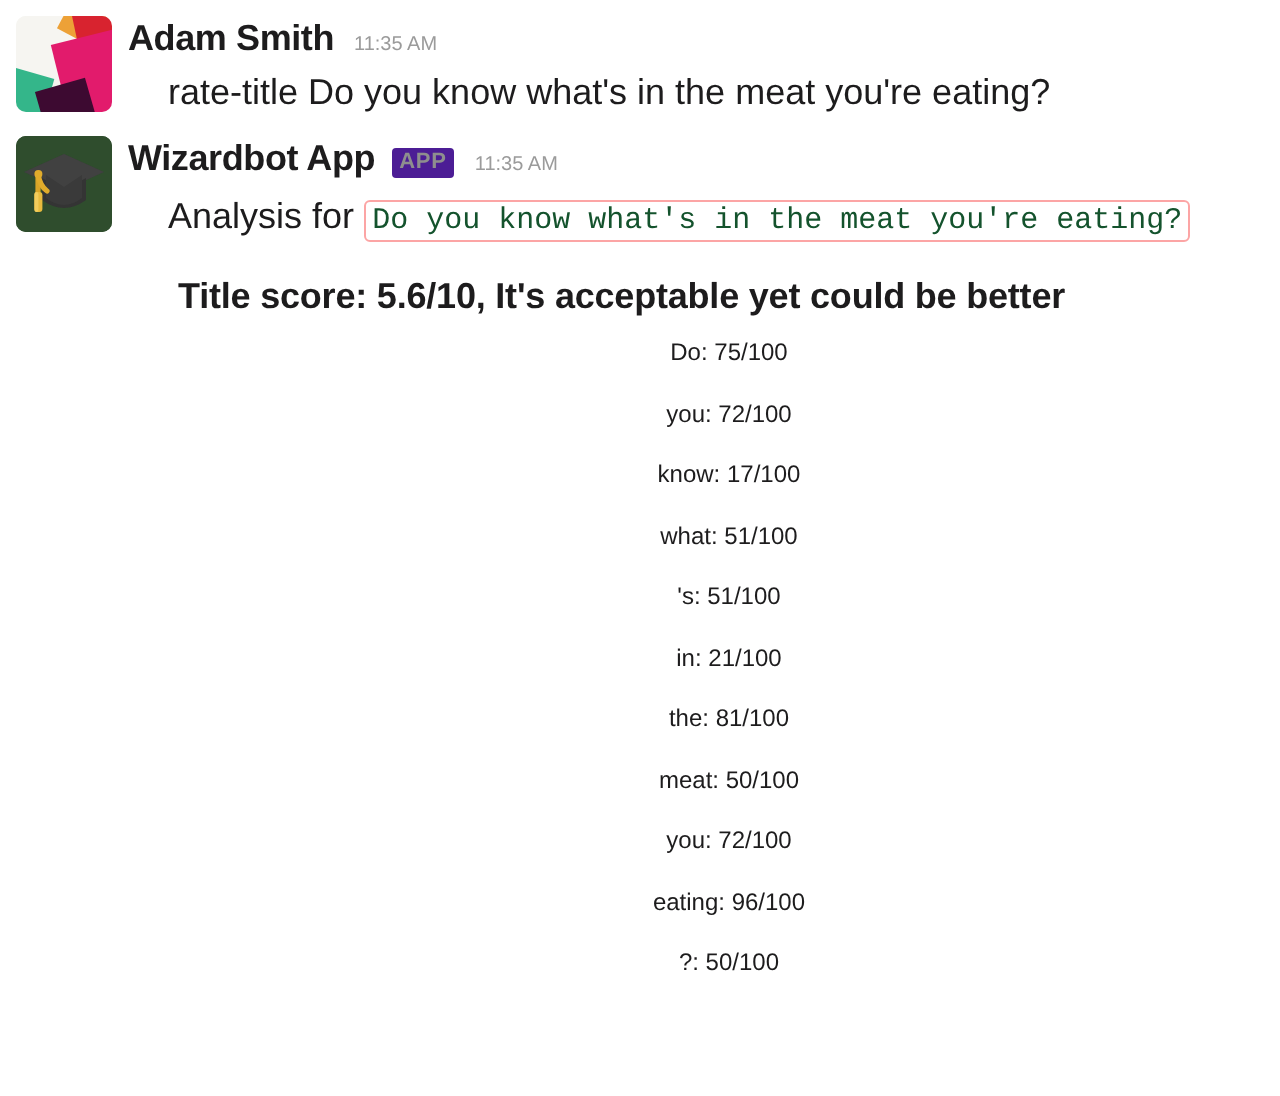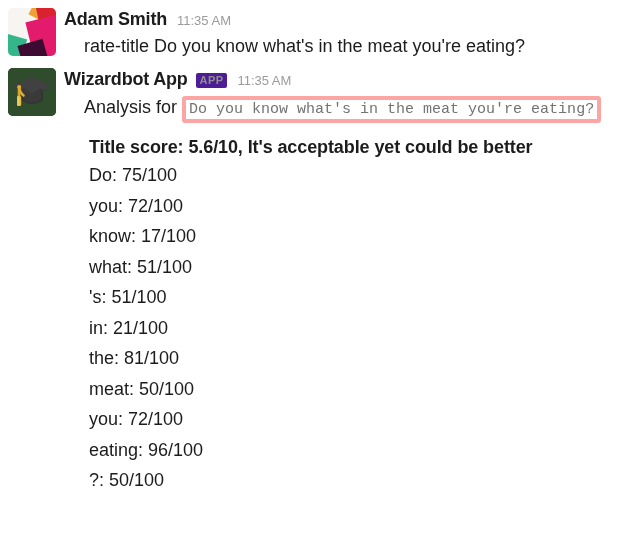--- a/index.html
+++ b/index.html
@@ -92,40 +92,40 @@
     background: #4c1d95;
     border-radius: 2px;
     padding: 2px 4px 2px 4px;
     margin-left: 8px;
     letter-spacing: 0.4px;
     position: relative;
     top: -1px;
   }
 
   .timestamp {
-    font-size: 13px;
+    font-size: 10px;
     color: #9b9b9b;
     margin-left: 10px;
   }
 
   .msg-text {
     font-size: 18px;
     line-height: 27px;
     color: #1d1c1d;
     padding-top: 5px;
     white-space: nowrap;
     margin-left: 20px;
   }
 
   .inline-code {
     font-family: "Liberation Mono", "DejaVu Sans Mono", monospace;
     font-size: 15px;
-    color: #737373;
+    color: #14532d;
     background: #ffffff;
-    border: 4px solid #fca5a5;
+    border: 1px solid #fca5a5;
     border-radius: 3px;
     padding: 1px 3px;
     white-space: pre;
   }
 
   
   .attachment {
     display: flex;
     margin-top: 10px;
     margin-left: 73px;
@@ -148,24 +148,25 @@
   .attach-title {
     font-size: 18px;
     font-weight: bold;
     line-height: 26px;
     color: #1d1c1d;
     white-space: nowrap;
     letter-spacing: -0.1px;
   }
 
   .score-line {
-    font-size: 18px;
+    font-size: 12px;
     line-height: 30.5px;
     color: #1d1c1d;
     white-space: nowrap;
+    text-align: center;
   }
 </style>
 </head>
 <body>
 
 <div class="app">
 
   <div class="message msg-adam">
 
     <div class="avatar-col">

